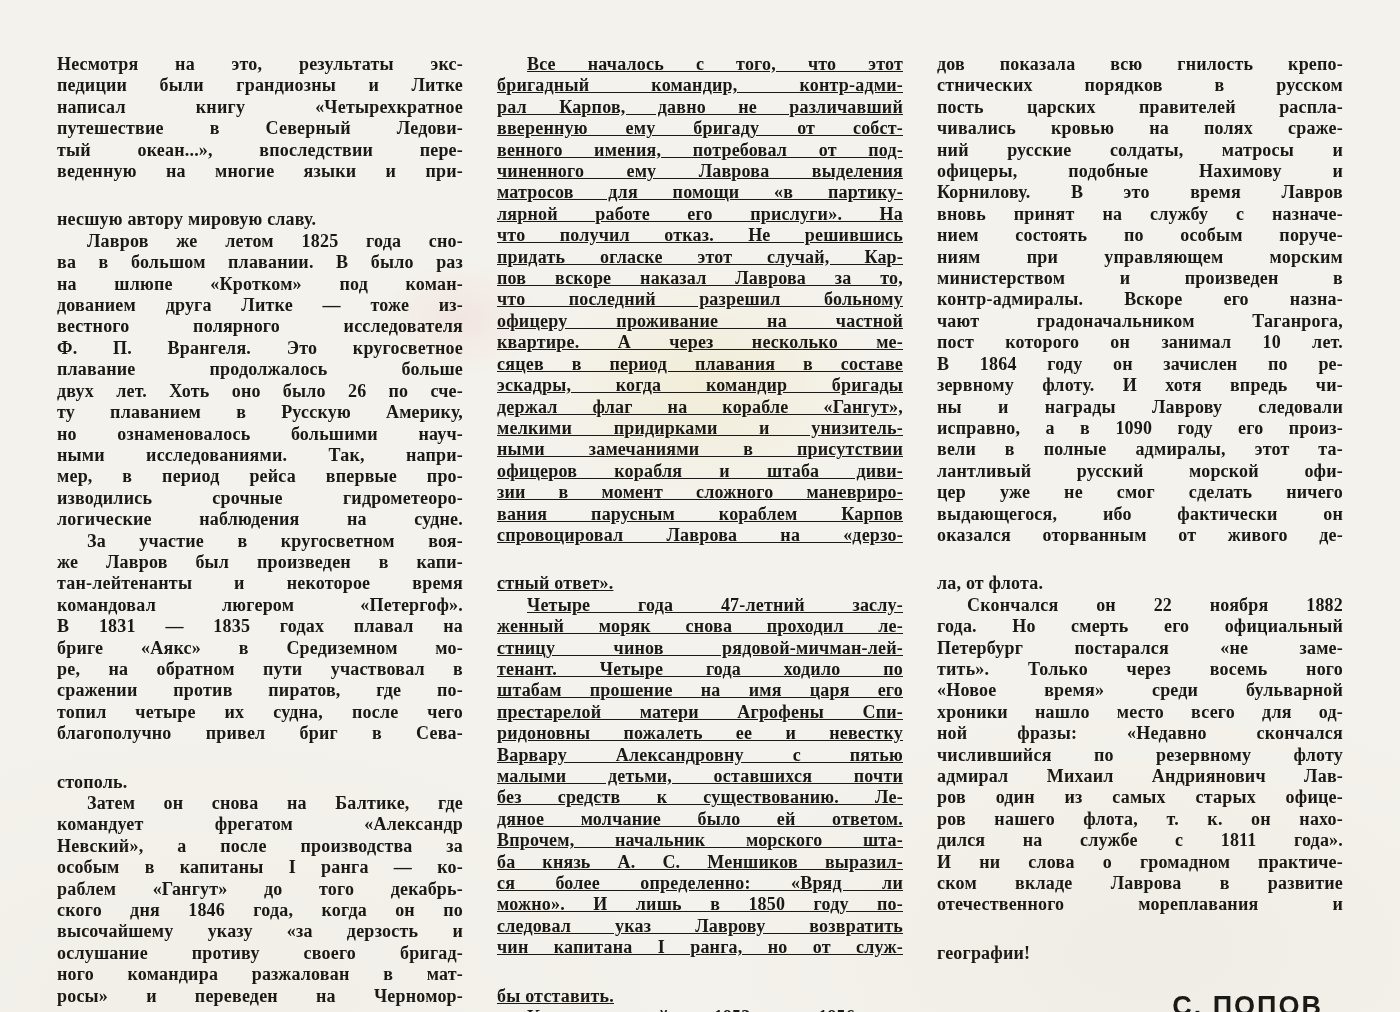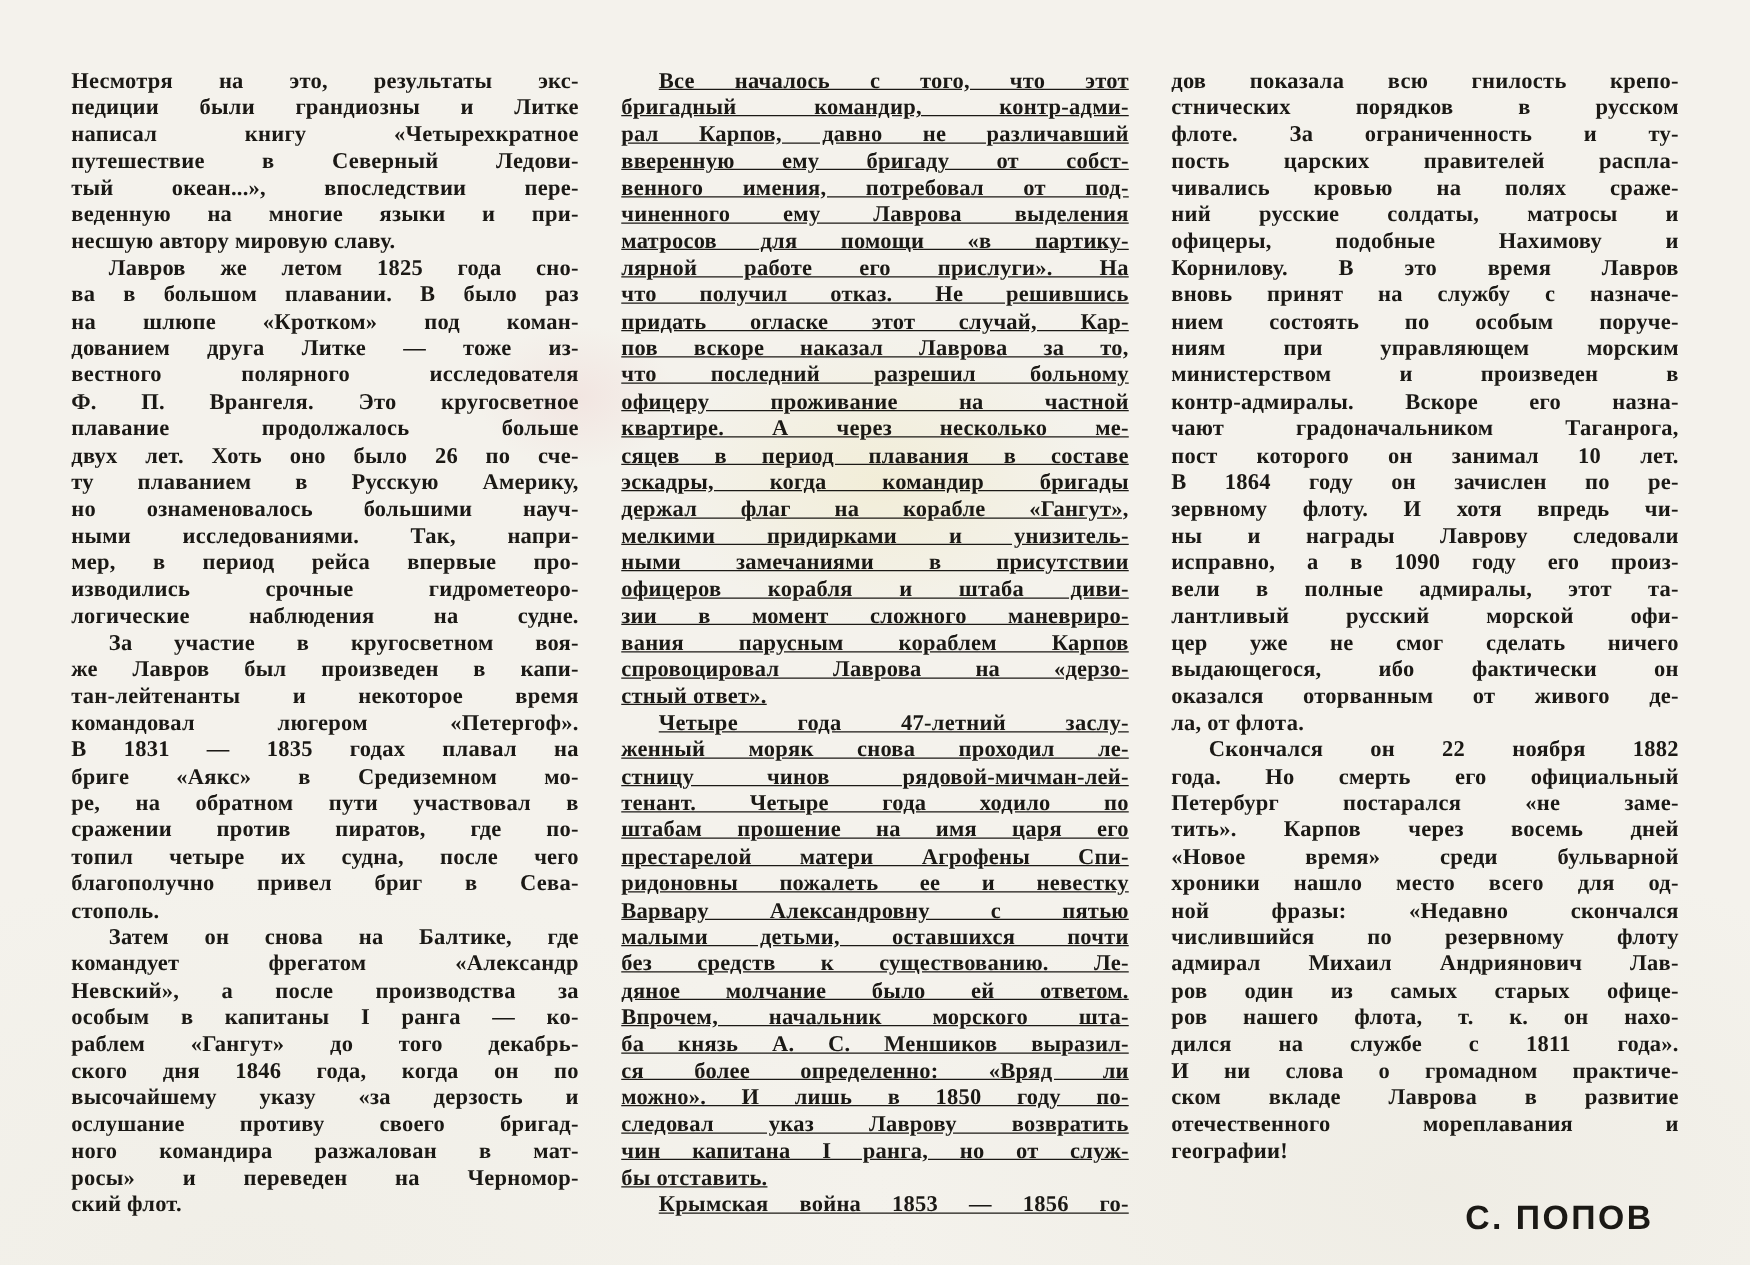--- a/index.html
+++ b/index.html
@@ -32,20 +32,21 @@
     font-size: 18px;
     line-height: 21.4px;
     font-weight: 700;
     letter-spacing: 0.2px;
     text-align: justify;
     text-align-last: justify;
     white-space: normal;
   }
   .line.end {
     text-align-last: left;
+    margin-top: 27px;
   }
   .line.indent {
     text-indent: 30px;
   }
   .signature {
     margin-top: 27px;
     padding-right: 20px;
     text-align: right;
     font-family: "Liberation Sans", "DejaVu Sans", sans-serif;
     font-weight: 700;
@@ -144,21 +145,20 @@
     <div class="line">можно». И лишь в 1850 году по-</div>
     <div class="line">следовал указ Лаврову возвратить</div>
     <div class="line">чин капитана I ранга, но от служ-</div>
     <div class="line end">бы отставить.</div>
     <div class="line indent">Крымская война 1853 — 1856 го-</div>
   </div>
 <div class="col" id="col3">
 
 <div class="line">дов показала всю гнилость крепо-</div>
     <div class="line">стнических порядков в русском</div>
-    <div class="line">флоте. За ограниченность и ту-</div>
     <div class="line">пость царских правителей распла-</div>
     <div class="line">чивались кровью на полях сраже-</div>
     <div class="line">ний русские солдаты, матросы и</div>
     <div class="line">офицеры, подобные Нахимову и</div>
     <div class="line">Корнилову. В это время Лавров</div>
     <div class="line">вновь принят на службу с назначе-</div>
     <div class="line">нием состоять по особым поруче-</div>
     <div class="line">ниям при управляющем морским</div>
     <div class="line">министерством и произведен в</div>
     <div class="line">контр-адмиралы. Вскоре его назна-</div>
@@ -170,21 +170,21 @@
     <div class="line">исправно, а в 1090 году его произ-</div>
     <div class="line">вели в полные адмиралы, этот та-</div>
     <div class="line">лантливый русский морской офи-</div>
     <div class="line">цер уже не смог сделать ничего</div>
     <div class="line">выдающегося, ибо фактически он</div>
     <div class="line">оказался оторванным от живого де-</div>
     <div class="line end">ла, от флота.</div>
     <div class="line indent">Скончался он 22 ноября 1882</div>
     <div class="line">года. Но смерть его официальный</div>
     <div class="line">Петербург постарался «не заме-</div>
-    <div class="line">тить». Карпов через восемь дней</div>
+    <div class="line">тить». Только через восемь ного</div>
     <div class="line">«Новое время» среди бульварной</div>
     <div class="line">хроники нашло место всего для од-</div>
     <div class="line">ной фразы: «Недавно скончался</div>
     <div class="line">числившийся по резервному флоту</div>
     <div class="line">адмирал Михаил Андриянович Лав-</div>
     <div class="line">ров один из самых старых офице-</div>
     <div class="line">ров нашего флота, т. к. он нахо-</div>
     <div class="line">дился на службе с 1811 года».</div>
     <div class="line">И ни слова о громадном практиче-</div>
     <div class="line">ском вкладе Лаврова в развитие</div>

